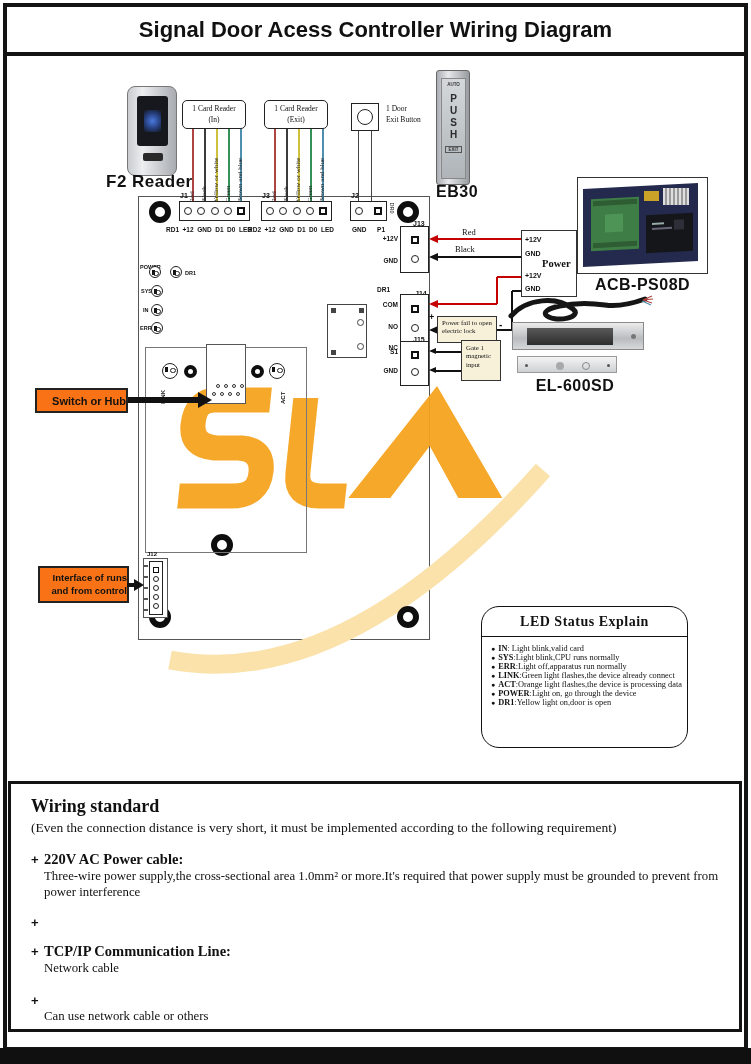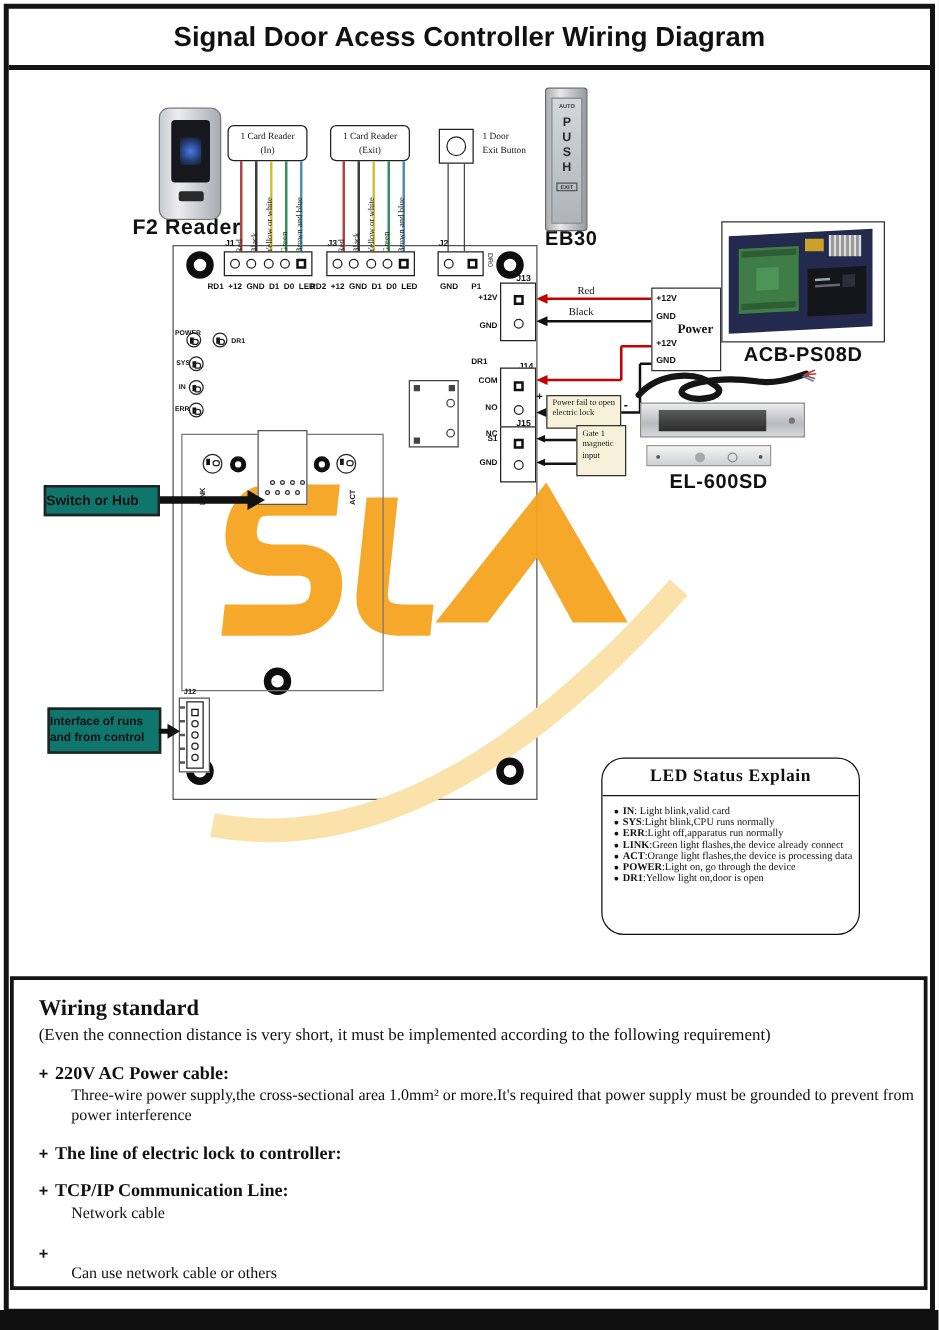--- a/index.html
+++ b/index.html
@@ -33,34 +33,34 @@
   .arr-l.r{border-right-color:#c40000}
   .arr-r{position:absolute;width:0;height:0;border-top:8px solid transparent;border-bottom:8px solid transparent;border-left:14px solid #111}
   .cream{background:#f8f1da;border:1px solid #333}
   .vlabel{position:absolute;width:84px;height:11px;line-height:11px;font:7px "Liberation Serif",serif;
           transform:rotate(-90deg);white-space:nowrap;text-align:left;color:#222}
   .w-red{background:#b04440}.w-blk{background:#3c3c3c}.w-yel{background:#cfc13c}.w-grn{background:#359158}.w-blu{background:#4e8fae}
   .wire5{position:absolute;width:2px;top:129px;height:73px}
   .pinrow{position:absolute;display:flex;justify-content:space-between;font:bold 6.5px "Liberation Sans",sans-serif;color:#111}
   .jname{position:absolute;font:bold 7px "Liberation Sans",sans-serif}
   .sidepin{position:absolute;width:27px;text-align:right;font:bold 6.5px "Liberation Sans",sans-serif}
-  .callout{position:absolute;border:2px solid #222;background:#0f766e;display:flex;flex-direction:column;
-           align-items:flex-start;justify-content:center;font-weight:bold}
+  .callout{position:absolute;border:2px solid #222;background:#f97316;display:flex;flex-direction:column;
+           align-items:flex-end;justify-content:center;font-weight:bold}
   .rbox{position:absolute;border:1.5px solid #222;border-radius:5px;background:#fff;display:flex;flex-direction:column;
         align-items:center;justify-content:center;font:7.5px "Liberation Serif",serif;line-height:1.35}
   .devlabel{position:absolute;font:bold 16px "Liberation Sans",sans-serif;letter-spacing:.5px}
   .ledrow-label{position:absolute;font:bold 5.5px "Liberation Sans",sans-serif;color:#111}
   .tinytxt{font:6.8px "Liberation Serif",serif;line-height:1.25;text-align:center}
   .status-item{display:flex;align-items:baseline;line-height:14.3px;font:8.3px "Liberation Serif",serif;white-space:nowrap}
   .status-item .dot{font-size:7px;margin-right:3px}
   .status-item .term{font-weight:bold}
   .ws-head{display:flex;align-items:baseline;font-family:"Liberation Serif",serif}
   .ws-plus{font:bold 13px "Liberation Sans",sans-serif;width:13px}
   .ws-title{font:bold 14.5px "Liberation Serif",serif}
-  .ws-body{margin-left:26px;font:12.8px "Liberation Serif",serif;line-height:1.28;width:692px}
+  .ws-body{margin-left:13px;font:12.8px "Liberation Serif",serif;line-height:1.28;width:692px}
 </style>
 </head>
 <body>
 
 <div class="page">
 
   <div class="titlebar">
     <span class="b" style="font-size:22px">Signal Door Acess Controller Wiring Diagram</span>
   </div>
 
@@ -411,21 +411,20 @@
       <div class="ws-head">
         <span class="ws-plus">+</span>
         <span class="ws-title">220V AC Power cable:</span>
       </div>
       <div class="ws-body">Three-wire power supply,the cross-sectional area 1.0mm² or more.It's required that power supply must be grounded to prevent from power interference</div>
     </div>
 
     <div style="margin-top:14px">
       <div class="ws-head">
         <span class="ws-plus">+</span>
-        <span class="ws-title">The line of electric lock to controller:</span>
       </div>
     </div>
 
     <div style="margin-top:13px">
       <div class="ws-head">
         <span class="ws-plus">+</span>
         <span class="ws-title">TCP/IP  Communication Line:</span>
       </div>
       <div class="ws-body">Network cable</div>
     </div>

